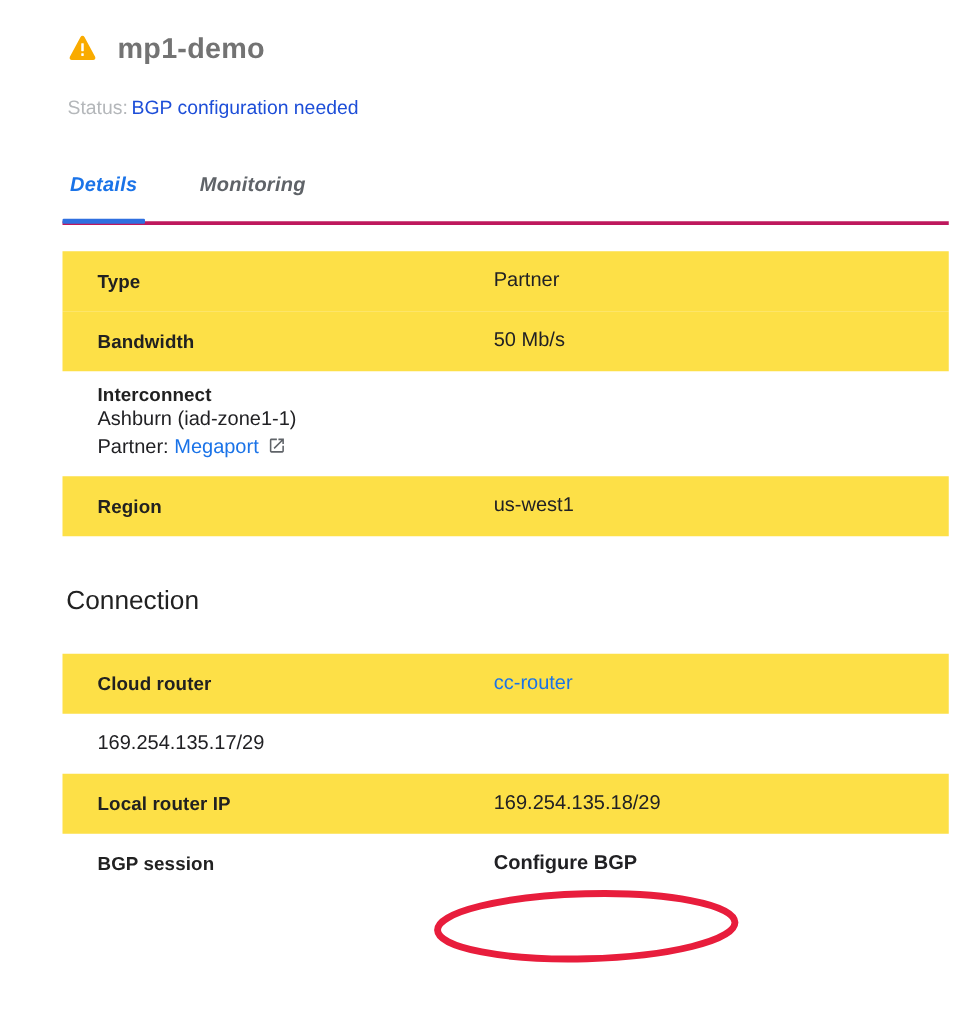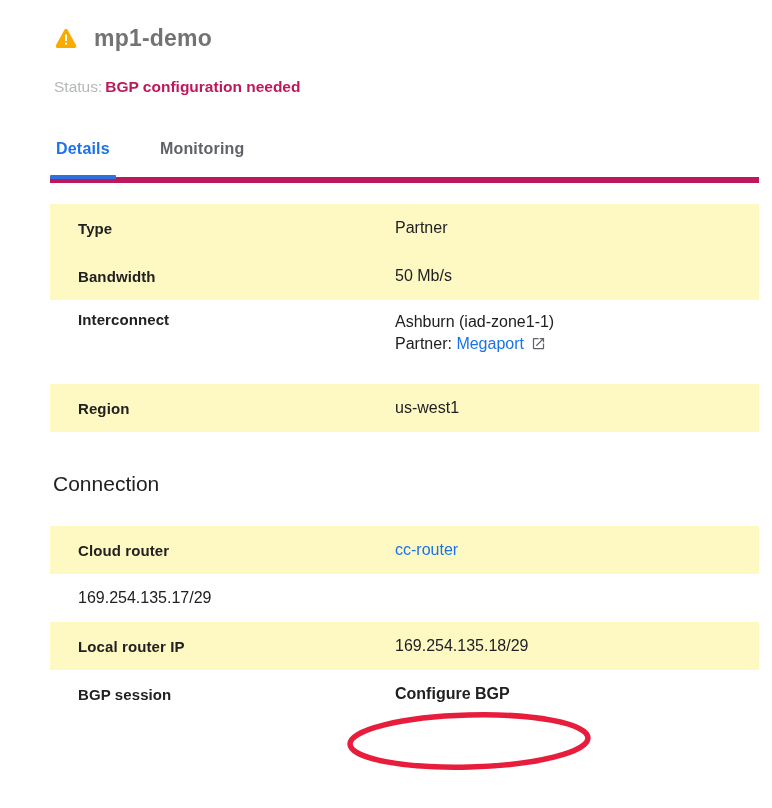--- a/index.html
+++ b/index.html
@@ -12,34 +12,34 @@
     overflow: hidden;
   }
   .content { padding: 24px 14px 0 50px; }
 
   
   .header-row { display: flex; align-items: center; gap: 17px; padding-left: 5px; }
   .warn-icon { width: 22px; height: 20px; flex: none; display: block; }
   .page-title { font-size: 23px; font-weight: 600; letter-spacing: 0.2px; line-height: 28px; color: #737373; }
   .status-line { margin-top: 26px; padding-left: 4px; font-size: 15.5px; line-height: 17px; }
   .status-label { color: #b4b7ba; }
-  .status-value { color: #be185d; font-weight: 700; margin-left: 3px; }
+  .status-value { color: #1d4ed8; font-weight: 400; margin-left: 3px; }
 
   
-  .tabs { display: flex; margin-top: 31px; border-bottom: 6px solid #be185d; width: 709px; }
+  .tabs { display: flex; margin-top: 31px; border-bottom: 3px solid #be185d; width: 709px; font-style: italic; }
   .tab { font-size: 16px; font-weight: 600; letter-spacing: 0.2px; padding: 14px 6px 19px 6px; position: relative; cursor: pointer; }
   .tab.active { color: #1a73e8; }
   .tab.active::after { content: ""; position: absolute; left: 0; right: 0; bottom: -2px; height: 4px; background: #2f6fe0; border-radius: 1px; }
   .tab.inactive { color: #5f6368; margin-left: 38px; }
 
   
   .kv-table { width: 709px; margin-top: 21px; }
   .kv-row { display: flex; align-items: center; min-height: 48px; padding: 5px 10px 5px 28px; }
-  .kv-row.alt { background: #fef9c3; }
-  .kv-row.multiline { align-items: flex-start; padding-top: 11px; padding-bottom: 12px; min-height: 84px; }
+  .kv-row.alt { background: #fde047; }
+  .kv-row.multiline { align-items: flex-start; padding-top: 11px; padding-bottom: 12px; min-height: 84px; flex-direction: column; }
   .kv-label { width: 317px; flex: none; font-size: 15px; font-weight: 700; color: #212121; letter-spacing: 0.1px; }
   .kv-value { font-size: 16px; color: #212124; line-height: 22px; }
   .kv-value.bold { font-weight: 700; font-size: 16px; }
   a.link { color: #1a73e8; text-decoration: none; cursor: pointer; }
   .ext-link-icon { width: 15px; height: 15px; vertical-align: -2px; margin-left: 7px; }
 
   
   .section-heading { margin-top: 38px; padding-left: 3px; font-size: 21px; font-weight: 400; color: #212121; line-height: 28px; }
   .kv-table.second { margin-top: 28px; }
 

